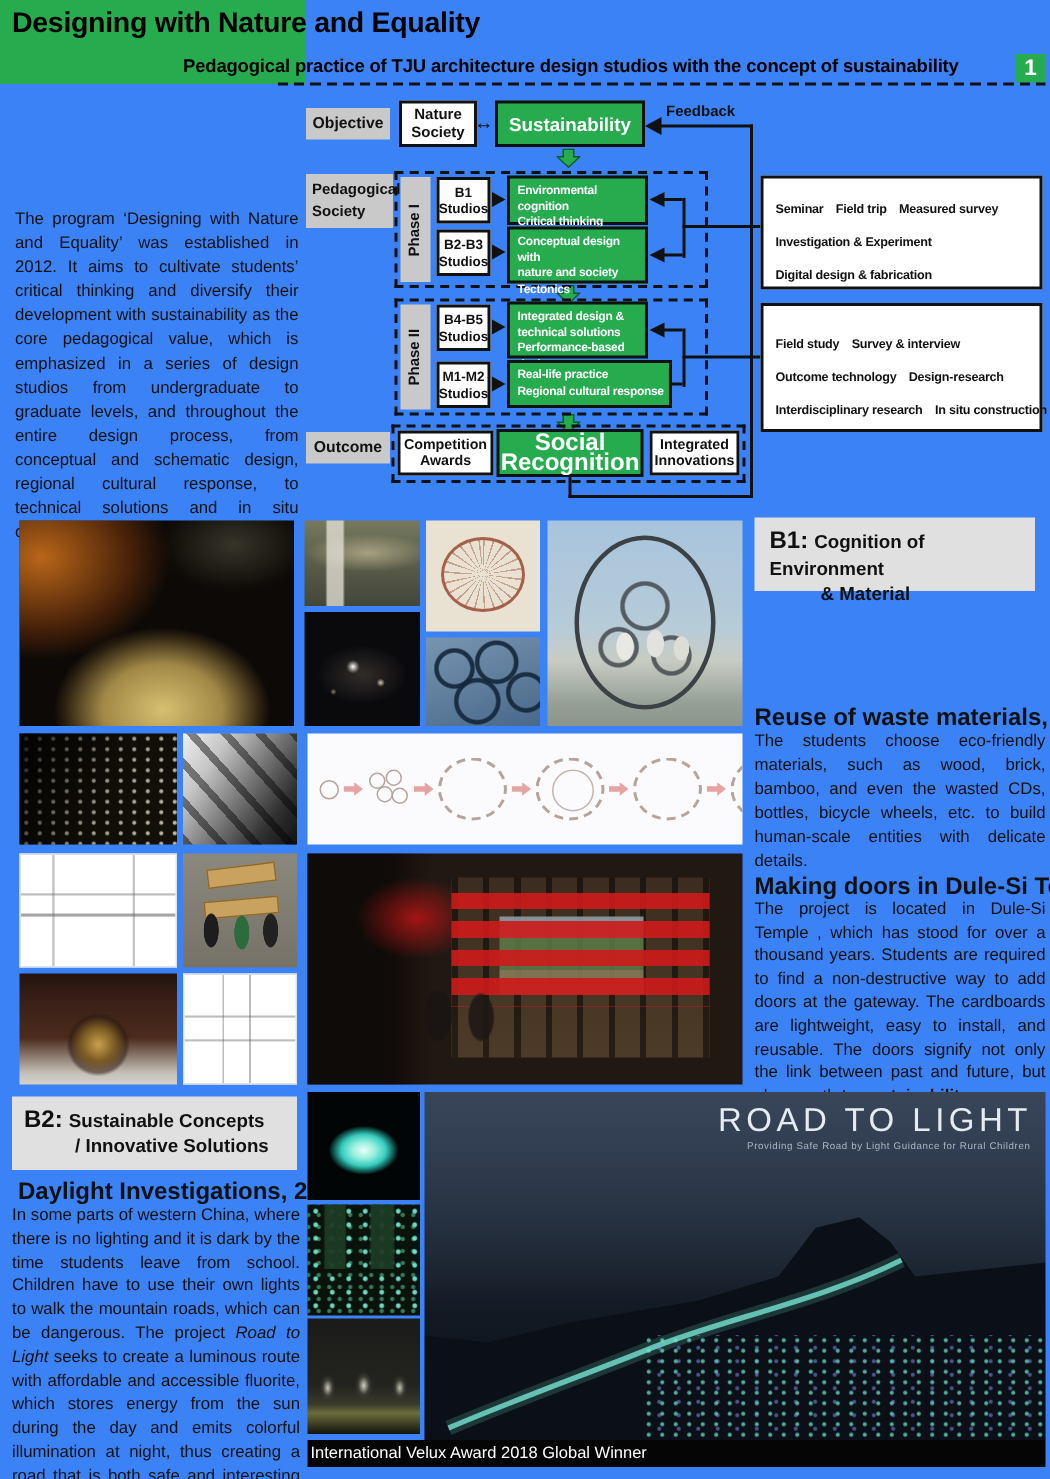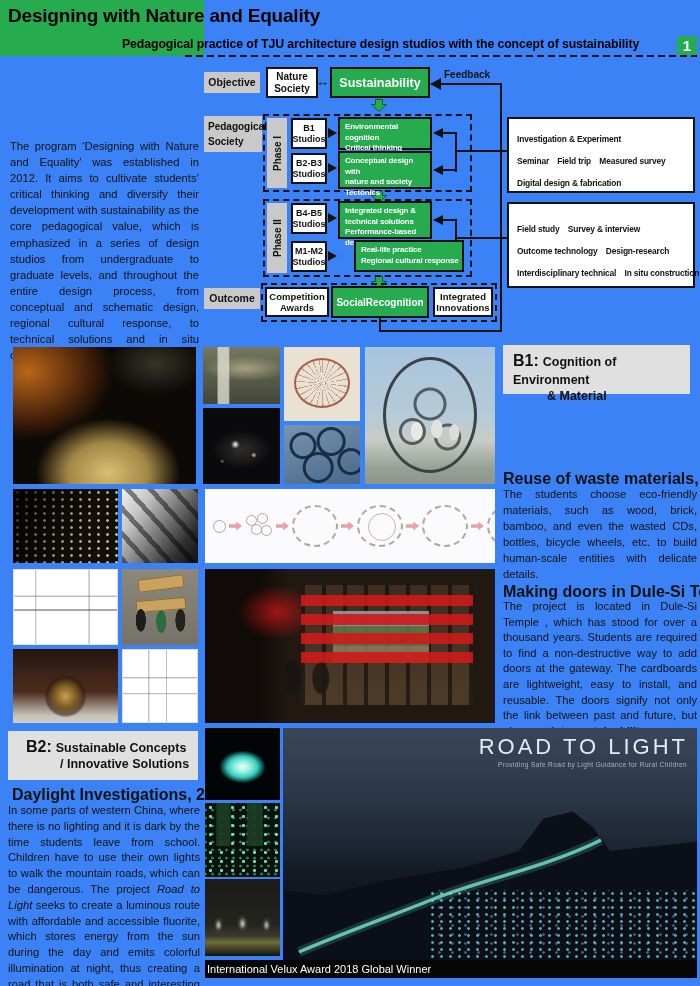--- a/index.html
+++ b/index.html
@@ -238,48 +238,48 @@
   <div class="gb mini" style="left:338px;top:201px;width:94px;height:38px">
     <div>Integrated design &amp;</div>
     <div>technical solutions</div>
     <div>Performance-based design</div>
   </div>
   <div class="wb" style="left:291px;top:241px;width:36px;height:31px;font-size:9px;line-height:11px">
     <span>M1-M2</span>
     <span>Studios</span>
   </div>
   <div class="arr-r" style="left:328px;top:251px"></div>
-  <div class="gb mini" style="left:354px;top:240px;width:110px;height:32px">
+  <div class="gb mini" style="left:338px;top:240px;width:110px;height:32px">
     <div>Real-life practice</div>
     <div>Regional cultural response</div>
   </div>
 
   <div class="dash" style="left:261px;top:283px;width:236px;height:39px"></div>
   <div class="wb" style="left:265px;top:287px;width:64px;height:30px;font-size:9.5px;line-height:11.5px">
     <span>Competition</span>
     <span>Awards</span>
   </div>
-  <div class="gb" style="left:331px;top:286px;width:98px;height:32px;font-size:10px;line-height:13px;display:flex;flex-direction:row;align-items:center;justify-content:center;text-align:center">
+  <div class="gb" style="left:331px;top:286px;width:98px;height:32px;font-size:16px;line-height:13px;display:flex;flex-direction:column;align-items:center;justify-content:center;text-align:center">
     <span>Social</span>
     <span>Recognition</span>
   </div>
   <div class="wb" style="left:433px;top:287px;width:60px;height:30px;font-size:9.5px;line-height:11.5px">
     <span>Integrated</span>
     <span>Innovations</span>
   </div>
 
   <div class="mb" style="left:507px;top:117px;width:188px;height:76px">
+    <div>Seminar Field trip Measured survey</div>
     <div>Investigation &amp; Experiment</div>
-    <div>Seminar Field trip Measured survey</div>
     <div>Digital design &amp; fabrication</div>
   </div>
   <div class="mb" style="left:507px;top:202px;width:188px;height:86px;padding-top:14px">
     <div>Field study Survey &amp; interview</div>
     <div>Outcome technology Design-research</div>
-    <div>Interdisciplinary technical In situ construction</div>
+    <div>Interdisciplinary research In situ construction</div>
   </div>
 
   <div class="body-text" style="left:10px;top:138px;width:189px;height:182px">The program ‘Designing with Nature and Equality’ was established in 2012. It aims to cultivate students’ critical thinking and diversify their development with sustainability as the core pedagogical value, which is emphasized in a series of design studios from undergraduate to graduate levels, and throughout the entire design process, from conceptual and schematic design, regional cultural response, to technical solutions and in situ construction.</div>
 
   <div class="ph" id="ph-dome" style="left:13px;top:347px;width:183px;height:137px"></div>
   <div class="ph" id="ph-truss" style="left:203px;top:347px;width:77px;height:57px"></div>
   <div class="ph" id="ph-nightcrowd" style="left:203px;top:408px;width:77px;height:76px"></div>
   <div class="ph" id="ph-wheelsketch" style="left:284px;top:347px;width:76px;height:74px">
       <div class="sk-circle"></div>
     </div>
@@ -327,21 +327,21 @@
     <span class="code">B1:</span><span class="ttl">Cognition of Environment</span>
     <span class="ttl2">&amp; Material</span>
   </div>
   <div class="sec-head" style="left:503px;top:470px">Reuse of waste materials, 2019</div>
   <div class="body-text" style="left:503px;top:486px;width:194px;height:80px">The students choose eco-friendly materials, such as wood, brick, bamboo, and even the wasted CDs, bottles, bicycle wheels, etc. to build human-scale entities with delicate details.</div>
   <div class="sec-head" style="left:503px;top:583px">Making doors in Dule-Si Temple, 2014</div>
   <div class="body-text" style="left:503px;top:599px;width:194px;height:128px;line-height:15.6px">
     <span>The project is located in Dule-Si Temple , which has stood for over a thousand years. Students are required to find a non-destructive way to add doors at the gateway. The cardboards are lightweight, easy to install, and reusable. The doors signify not only the link between past and future, but also a path </span><span class="boldtail">to sustainability.</span>
   </div>
 
-  <div class="panel" style="left:8px;top:731px;width:190px;height:49px;padding-left:18px">
+  <div class="panel" style="left:8px;top:731px;width:190px;height:49px;padding-left:8px">
     <span class="code">B2:</span><span class="ttl">Sustainable Concepts</span>
     <span class="ttl2">/ Innovative Solutions</span>
   </div>
   <div class="sec-head" style="left:12px;top:786px">Daylight Investigations, 2018</div>
   <div class="body-text" style="left:8px;top:803px;width:192px;height:174px;line-height:15.8px">
     <span>In some parts of western China, where there is no lighting and it is dark by the time students leave from school. Children have to use their own lights to walk the mountain roads, which can be dangerous. The project </span><span class="ital">Road to Light</span><span> seeks to create a luminous route with affordable and accessible fluorite, which stores energy from the sun during the day and emits colorful illumination at night, thus creating a road that is both safe and interesting for children coming home from school.</span>
   </div>
 
   <div class="ph" id="ph-fluorite" style="left:205px;top:728px;width:75px;height:72px"></div>
   <div class="ph" id="ph-glowdots" style="left:205px;top:803px;width:75px;height:74px">

